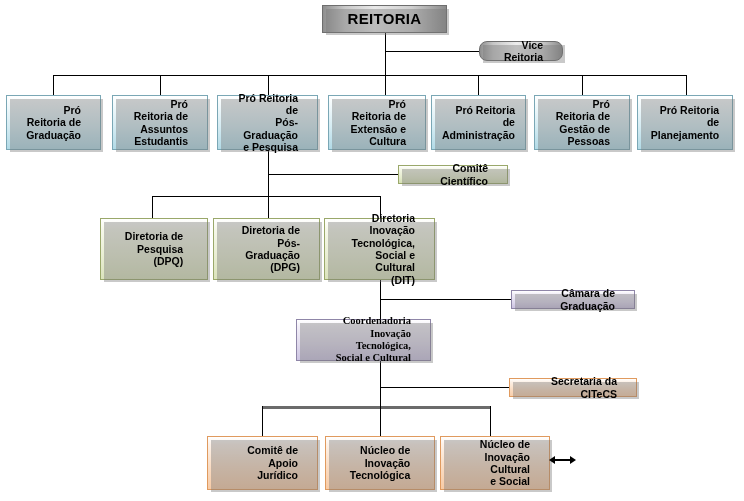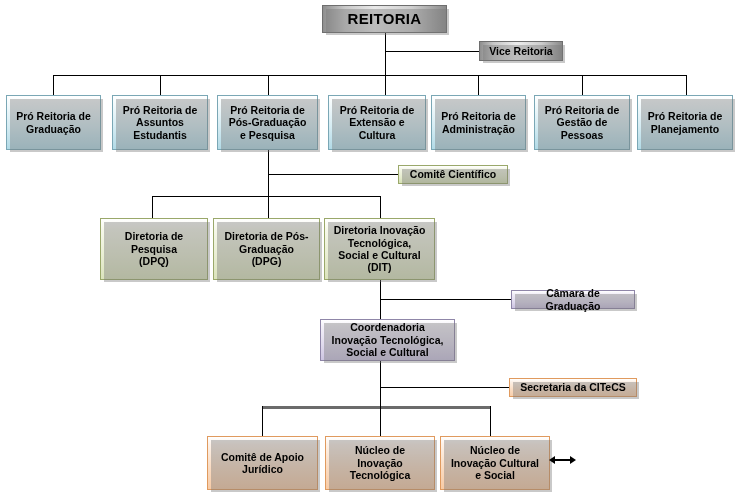--- a/index.html
+++ b/index.html
@@ -19,26 +19,26 @@
     background: #ffffff;
     overflow: hidden;
   }
 
   
   .node {
     position: absolute;
     display: flex;
     align-items: center;
     justify-content: center;
-    text-align: center;
+    text-align: right;
     font-size: 10.5px;
     font-weight: bold;
     color: #000000;
     line-height: 1.18;
-    padding: 2px 7px;
+    padding: 2px 19px;
     z-index: 5;
     white-space: pre-line;
   }
 
   
   .node::after {
     content: "";
     position: absolute;
     left: 3px;
     top: 3px;
@@ -180,21 +180,21 @@
   <div class="ln ln-v" style="left:490px; top:406px; height:31px;"></div>
 
   <div class="arrow-wrap" style="left:549px; top:455px; width:27px;">
     <span class="arrow-head left"></span>
     <span class="arrow-shaft"></span>
     <span class="arrow-head right"></span>
   </div>
 
   <div class="node n-reitoria" style="left:322px; top:5px; width:125px; height:28px;">REITORIA</div>
 
-  <div class="node n-vice" style="left:479px; top:41px; width:84px; height:20px;">Vice Reitoria</div>
+  <div class="node n-vice" style="left:479px; top:41px; width:84px; height:20px;border-radius:8px;">Vice Reitoria</div>
 
   <div class="node n-blue" style="left:6px; top:95px; width:95px; height:55px;">Pró Reitoria de
 Graduação</div>
 
   <div class="node n-blue" style="left:112px; top:95px; width:96px; height:55px;">Pró Reitoria de
 Assuntos
 Estudantis</div>
 
   <div class="node n-blue" style="left:217px; top:95px; width:101px; height:55px;">Pró Reitoria de
 Pós-Graduação
@@ -224,21 +224,21 @@
 Graduação
 (DPG)</div>
 
   <div class="node n-green" style="left:324px; top:218px; width:111px; height:62px;">Diretoria Inovação
 Tecnológica,
 Social e Cultural
 (DIT)</div>
 
   <div class="node n-purple-bar" style="left:511px; top:290px; width:124px; height:19px;">Câmara de Graduação</div>
 
-  <div class="node n-purple" style="left:320px; top:319px; width:135px; height:42px;">Coordenadoria
+  <div class="node n-purple" style="left:296px; top:319px; width:135px; height:42px;font-family:Liberation Serif, serif;">Coordenadoria
 Inovação Tecnológica,
 Social e Cultural</div>
 
   <div class="node n-orange-bar" style="left:509px; top:378px; width:128px; height:19px;">Secretaria da CITeCS</div>
 
   <div class="node n-orange" style="left:207px; top:436px; width:111px; height:54px;">Comitê de Apoio
 Jurídico</div>
 
   <div class="node n-orange" style="left:325px; top:436px; width:110px; height:54px;">Núcleo de
 Inovação

